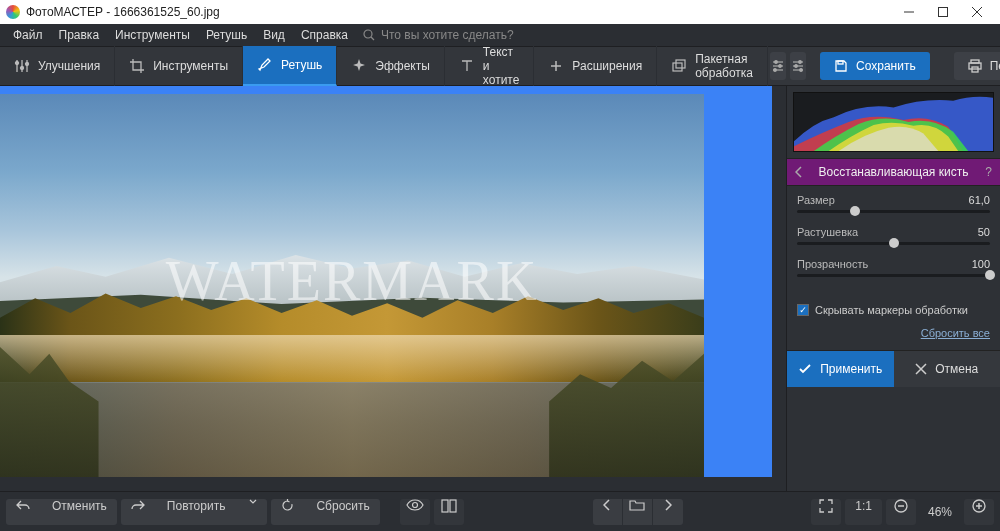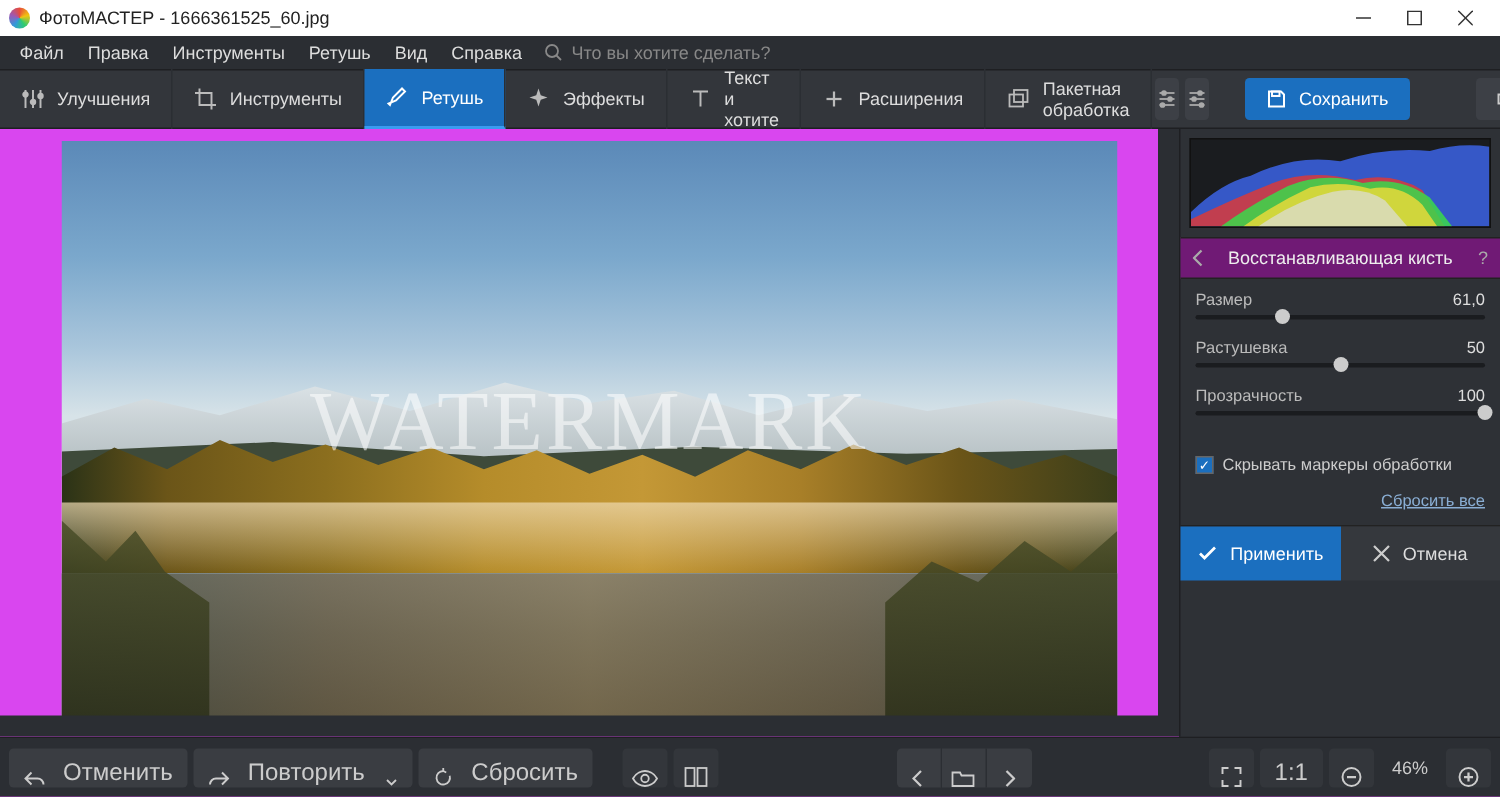--- a/index.html
+++ b/index.html
@@ -13,25 +13,25 @@
   .menubar .mi{padding:2px 7px;cursor:pointer}
   .menubar .sicon{color:#888;margin-left:6px;margin-right:4px}
   .menubar .sph{color:#888}
   .toolbar{height:40px;background:#33363b;display:flex;align-items:center;border-top:1px solid #1e1f22;border-bottom:1px solid #1e1f22}
   .toolbar .tbtn{height:40px;display:flex;align-items:center;gap:8px;padding:0 14px;color:#ddd;cursor:pointer;border-right:1px solid #2b2e33}
   .toolbar .tbtn.active{background:#1b6fbf;color:#fff;border-bottom:2px solid #3a9bf0}
   .toolbar .tbtn .ico{width:16px;height:16px;display:flex;align-items:center;justify-content:center;color:#bbb}
   .toolbar .tbtn.active .ico{color:#fff}
   .toolbar .tsp{flex:1}
   .toolbar .ticon{width:34px;height:28px;margin:0 2px;display:flex;align-items:center;justify-content:center;border-radius:3px;background:#3d4046;color:#aaa;cursor:pointer}
-  .rbtn{height:28px;display:flex;align-items:center;gap:8px;padding:0 14px;border-radius:3px;cursor:pointer;margin:0 22px}
+  .rbtn{height:28px;display:flex;align-items:center;gap:8px;padding:0 14px;border-radius:3px;cursor:pointer;margin:0 12px}
   .rbtn.save{background:#1b6fbf;color:#fff}
   .rbtn.print{background:#3d4046;color:#ddd}
   .main{display:flex;height:405px}
-  .canvas-area{flex:1;background:#d946ef;display:flex;align-items:center;justify-content:center;position:relative;overflow:hidden}
+  .canvas-area{flex:1;background:#3b82f6;display:flex;align-items:center;justify-content:flex-start;position:relative;overflow:hidden}
   .canvas-area .sbar{position:absolute;background:#2b2e33}
   .canvas-area .sbar.v{right:0;top:0;width:14px;height:100%}
   .canvas-area .sbar.h{bottom:0;left:0;height:14px;width:calc(100% - 14px)}
   .photo{width:704px;height:390px;position:relative;overflow:hidden}
   .sky{position:absolute;inset:0;background:linear-gradient(to bottom,#5b89b8 0%,#7ba8cc 20%,#a8c5db 35%,#d7e3e8 47%)}
   .mtn{position:absolute;left:0;right:0;top:40%;height:14%;background:linear-gradient(to bottom,#dfe6ea,#b9c3c6);clip-path:polygon(0 60%,8% 30%,15% 50%,24% 15%,33% 45%,42% 10%,50% 35%,58% 20%,66% 50%,74% 25%,82% 45%,90% 30%,100% 55%,100% 100%,0 100%)}
   .hills{position:absolute;left:0;right:0;top:50%;height:8%;background:#3e4a3a;clip-path:polygon(0 40%,20% 20%,40% 50%,60% 30%,80% 45%,100% 35%,100% 100%,0 100%)}
   .trees{position:absolute;left:0;right:0;top:50%;height:25%;background:linear-gradient(to right,#2a3217 0%,#6b5518 10%,#8b6e1e 25%,#b58c2a 40%,#c49836 55%,#a87f28 70%,#6b5518 85%,#3a3d1a 100%);clip-path:polygon(0 30%,5% 10%,10% 25%,15% 5%,20% 20%,25% 8%,30% 22%,35% 10%,40% 25%,45% 12%,50% 28%,55% 15%,60% 30%,65% 12%,70% 25%,75% 8%,80% 22%,85% 10%,90% 25%,95% 15%,100% 30%,100% 100%,0 100%)}
   .mist{position:absolute;left:0;right:0;top:62%;height:12%;background:linear-gradient(to bottom,rgba(240,220,180,0.7),rgba(240,220,180,0));}
   .water{position:absolute;left:0;right:0;top:74%;bottom:0;background:linear-gradient(to bottom,#8a9ba5 0%,#6b7a82 40%,#4a5458 100%)}
@@ -54,21 +54,21 @@
   .srow .thumb{position:absolute;top:12px;width:10px;height:10px;background:#ccc;border-radius:50%;margin-left:-5px}
   .chk{display:flex;align-items:center;gap:6px;padding:6px 10px;font-size:11px;color:#ccc}
   .chk .box{width:12px;height:12px;border:1px solid #666;background:#1b6fbf;display:flex;align-items:center;justify-content:center;color:#fff;font-size:9px}
   .reset{text-align:right;padding:4px 10px 10px}
   .reset a{color:#8aaed4;font-size:11px;text-decoration:underline;cursor:pointer}
   .actionbar{display:flex;border-top:1px solid #222}
   .actionbar .ab{flex:1;height:36px;display:flex;align-items:center;justify-content:center;gap:8px;cursor:pointer;font-size:12px}
   .actionbar .apply{background:#1b6fbf;color:#fff}
   .actionbar .cancel{background:#35383d;color:#ddd}
   .bottombar{height:40px;background:#2b2e33;border-top:1px solid #1e1f22;display:flex;align-items:center;padding:0 6px;gap:4px}
-  .bbtn{height:26px;display:flex;align-items:flex-end;gap:12px;padding:0 10px;background:#3a3d42;border-radius:3px;color:#ccc;cursor:pointer;font-size:16px}
+  .bbtn{height:26px;display:flex;align-items:flex-start;gap:22px;padding:0 10px;background:#3a3d42;border-radius:3px;color:#ccc;cursor:pointer;font-size:12px}
   .bbtn.icon{width:30px;padding:0;justify-content:center}
   .bbtn.dark{background:#33363b}
   .bflex{flex:1}
   .navgrp{display:flex;gap:0}
   .navgrp .bbtn{border-radius:0;border-right:1px solid #2b2e33}
   .navgrp .bbtn:first-child{border-radius:3px 0 0 3px}
   .navgrp .bbtn:last-child{border-radius:0 3px 3px 0;border-right:none}
   .zoom{color:#ccc;padding:0 8px;font-size:12px}
   svg{display:block}
 </style>

